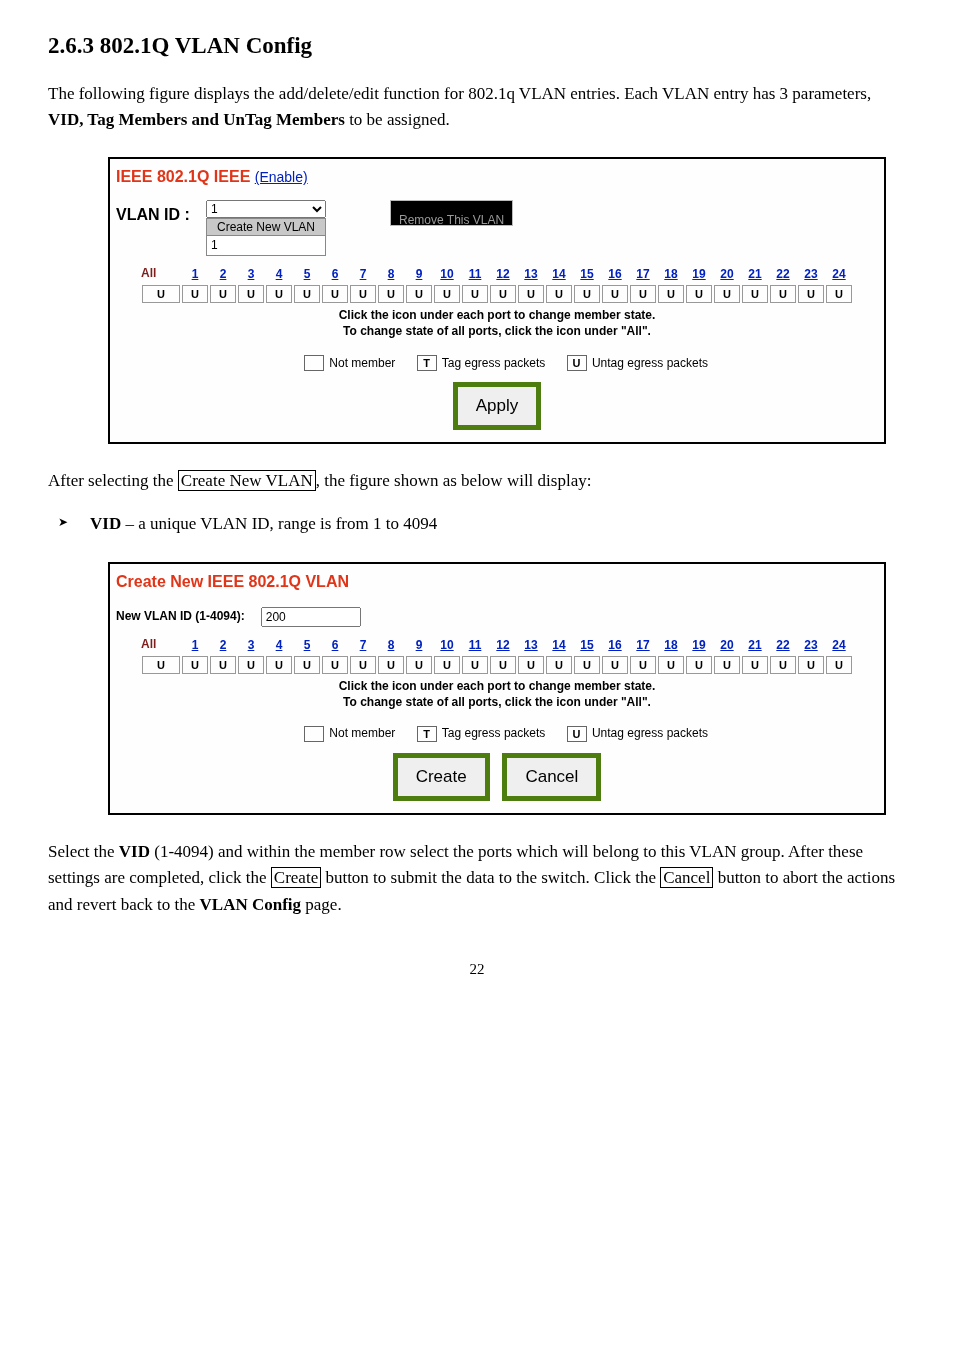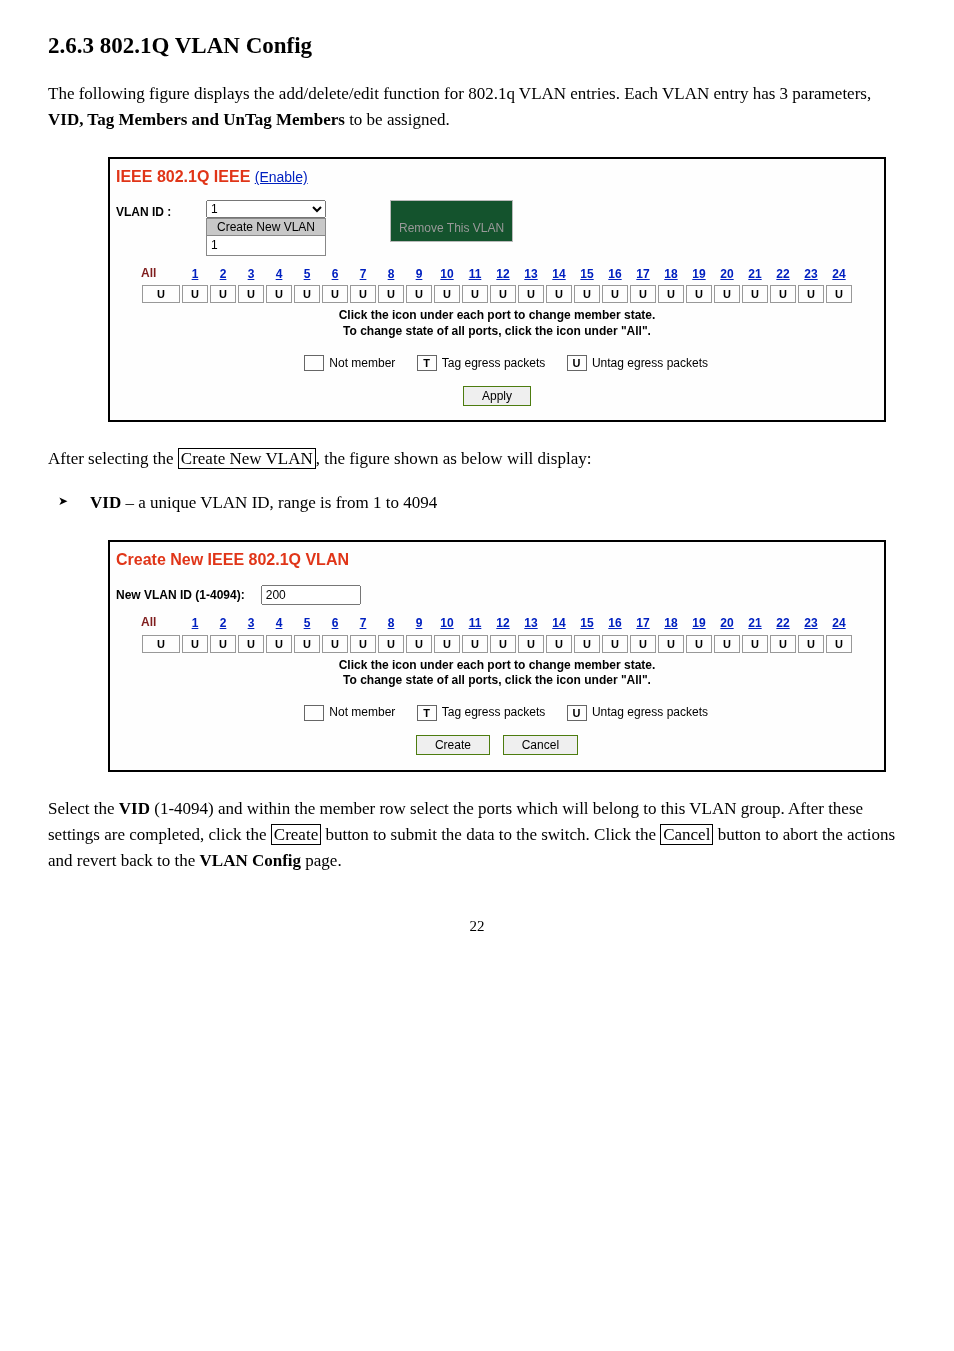--- a/index.html
+++ b/index.html
@@ -40,21 +40,21 @@
     font-weight: normal;
     font-size: 14px;
   }
   .panel-row1 {
     display: flex;
     align-items: flex-start;
     gap: 12px;
     margin: 8px 0 8px 0;
   }
   .vlan-id-label {
-    font-size: 12px;
+    font-size: 16px;
     font-weight: bold;
     padding-top: 3px;
     white-space: nowrap;
     width: 78px;
   }
   .dd-wrap {
     display: flex;
     flex-direction: column;
   }
   .dd-wrap select {
@@ -73,23 +73,23 @@
     border-left: 1px solid #888;
     border-right: 1px solid #888;
     border-bottom: 1px solid #888;
     padding: 0 4px;
     background: #fff;
     width: 110px;
   }
   button.ghost {
     font-size: 12px;
     color: #999;
-    background: #14532d;
+    background: #000000;
     border: 1px solid #bbb;
-    padding: 20px 8px;
+    padding: 12px 8px;
     height: 22px;
   }
   
   .port-grid {
     display: grid;
     grid-template-columns: 40px repeat(24, 28px);
     justify-content: center;
     font-size: 12px;
     margin-top: 8px;
   }
@@ -136,24 +136,24 @@
     text-align: center;
     font-weight: bold;
     margin: 0 2px 0 18px;
     vertical-align: middle;
   }
   .btn-row {
     text-align: center;
     margin-top: 10px;
   }
   .btn-row button {
-    font-size: 12px;
-    padding: 2px 18px;
+    font-size: 17px;
+    padding: 9px 18px;
     background: #efefef;
-    border: 1px solid #4d7c0f;
+    border: 5px solid #4d7c0f;
     margin: 0 4px;
   }
   ul.bullets {
     list-style: none;
     padding: 0;
     margin: 12px 0;
   }
   ul.bullets li {
     padding-left: 42px;
     position: relative;

